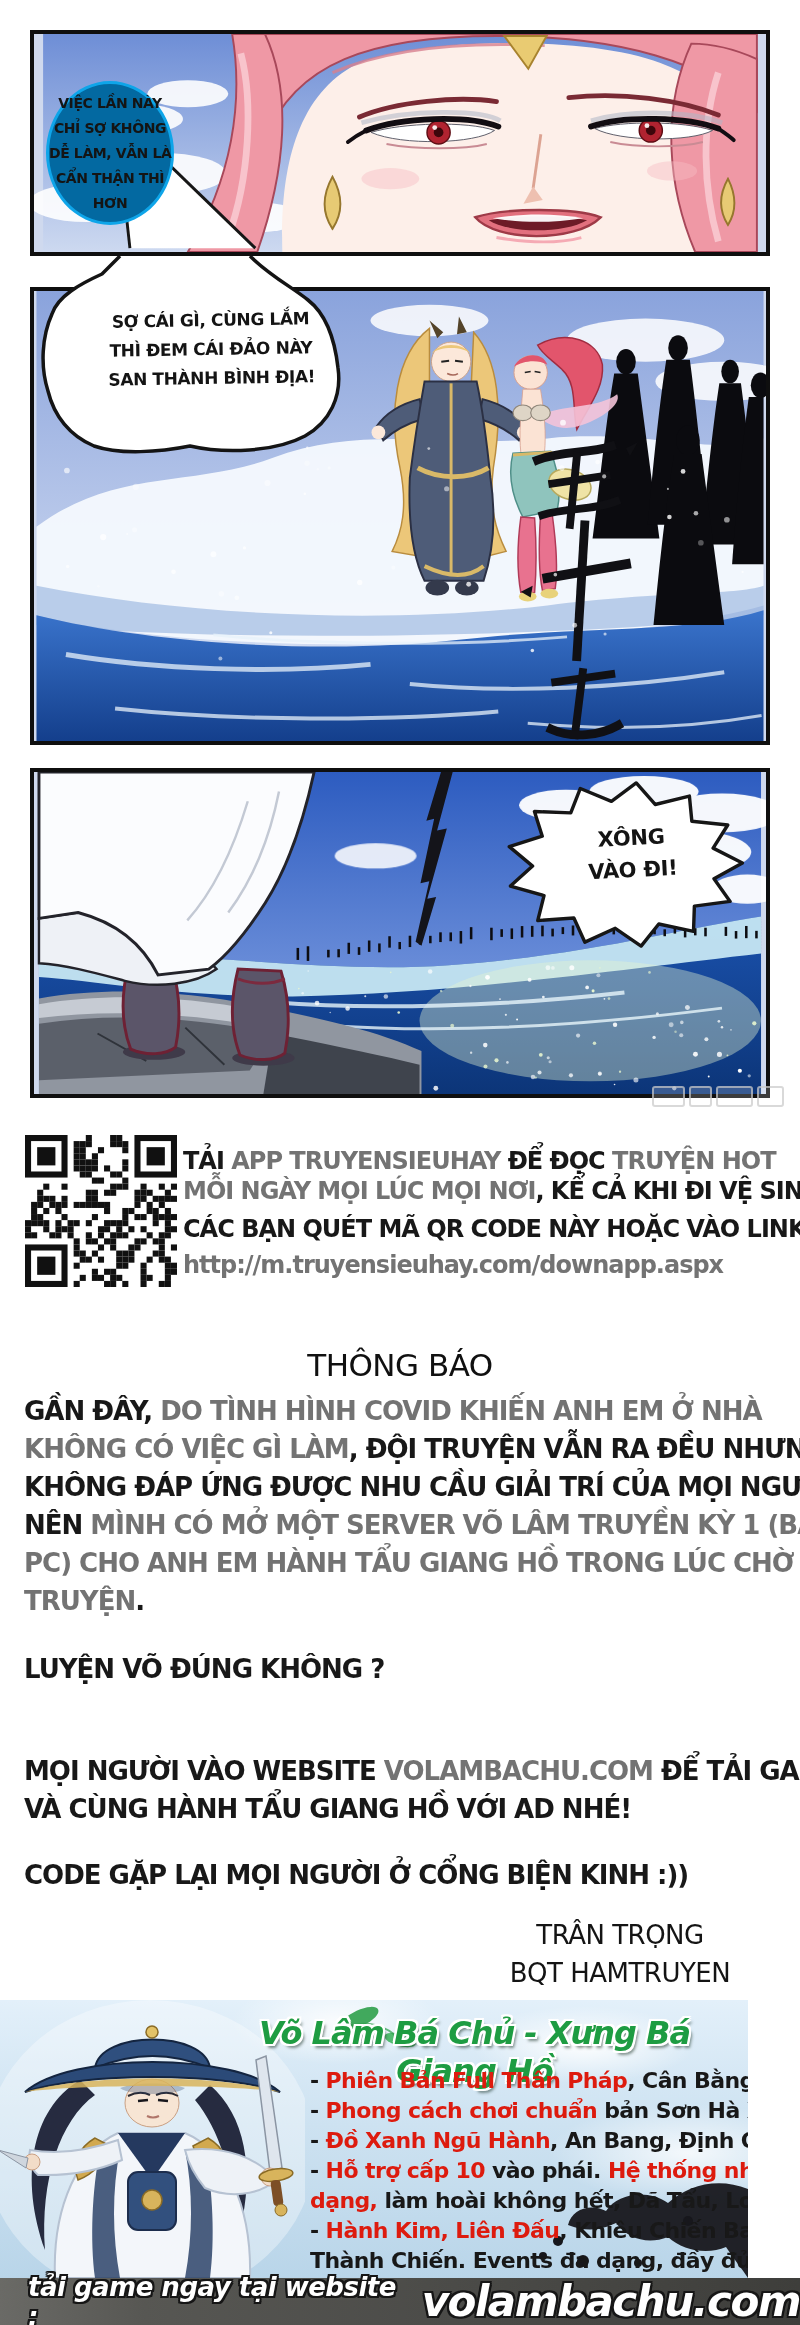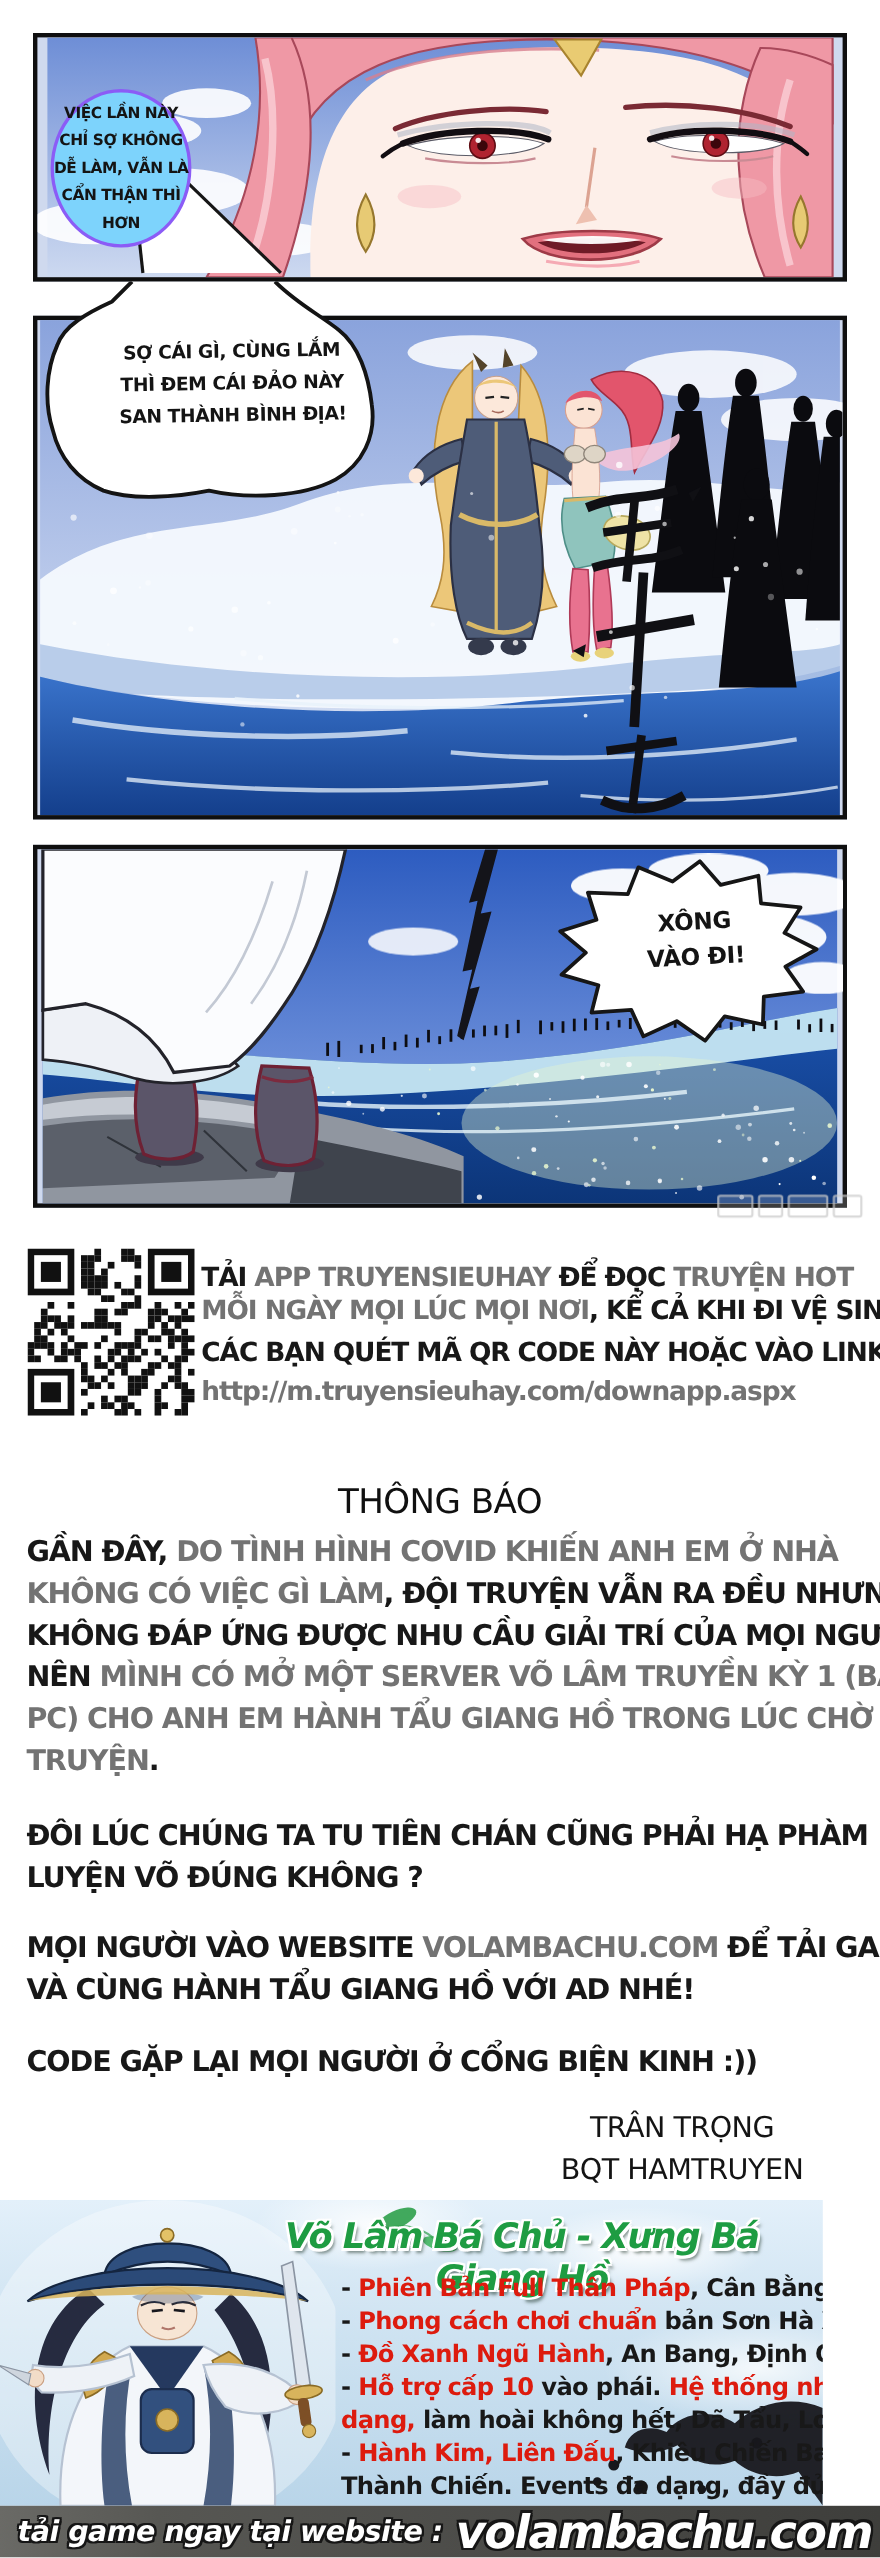--- a/index.html
+++ b/index.html
@@ -2,22 +2,22 @@
 <html><head>
 <meta charset="utf-8">
 <style>
   html,body{margin:0;padding:0}
   body{width:800px;height:2325px;position:relative;background:#fff;overflow:hidden;
        font-family:"DejaVu Sans","Liberation Sans",sans-serif;color:#181818}
   .abs{position:absolute}
   .panel{position:absolute;border:4px solid #0f0f0f;box-sizing:border-box;overflow:hidden;background:#cfd9ee;z-index:1}
   .panel svg{display:block;width:100%;height:100%}
   
-  #bubble1{position:absolute;left:46px;top:81px;width:122px;height:138px;background:#7dd3fc;
-           border:3px solid #8b5cf6;border-radius:50%;z-index:5;display:flex;flex-direction:column;justify-content:center}
+  #bubble1{position:absolute;left:46px;top:81px;width:122px;height:138px;background:#0369a1;
+           border:3px solid #0ea5e9;border-radius:50%;z-index:5;display:flex;flex-direction:column;justify-content:center}
   .b1t .tline{font-size:14px;line-height:25px;font-weight:bold;text-align:center;letter-spacing:-0.4px;color:#141414;white-space:nowrap}
   #bridge{position:absolute;left:40px;top:256px;width:310px;height:200px;z-index:4}
   .b2t{position:absolute;left:108px;top:306px;width:206px;z-index:6;transform:rotate(-1deg)}
   .b2t .tline{font-size:17px;line-height:29px;font-weight:bold;text-align:center;letter-spacing:-0.4px;color:#141414;white-space:nowrap}
   .b3t{position:absolute;left:552px;top:822px;width:160px;z-index:6;transform:rotate(-3deg)}
   .b3t .tline{font-size:21px;line-height:32px;font-weight:bold;text-align:center;letter-spacing:-0.3px;color:#141414;white-space:nowrap}
   
   .watermark{position:absolute;left:652px;top:1084px;width:132px;height:24px;z-index:3;display:flex;gap:4px;align-items:center;opacity:.75}
   .watermark span{display:inline-block;height:17px;border:2px solid #cccccc;border-radius:3px;background:rgba(255,255,255,.25)}
   
@@ -43,21 +43,21 @@
        linear-gradient(180deg,#e3f0fa 0%,#cde2f1 45%,#b9d5e9 100%)}
   .banner-title{position:absolute;left:205px;right:4px;top:14px;text-align:center;font-style:italic;font-weight:bold;
       font-size:32px;letter-spacing:-1px;color:#1e9c42;
       text-shadow:-2px -2px 0 #fff,2px -2px 0 #fff,-2px 2px 0 #fff,2px 2px 0 #fff,-2px 0 0 #fff,2px 0 0 #fff,0 -2px 0 #fff,0 2px 0 #fff,3px 4px 3px rgba(15,40,25,.5)}
   .bullets{position:absolute;left:310px;top:66px;width:486px}
   .bullets .tline{font-size:22px;line-height:30px;height:30px;font-weight:bold;letter-spacing:-0.6px;white-space:nowrap}
   .bullets .seg-red{color:#dd1b0e}
   
   .gfooter{position:absolute;left:0;top:2278px;width:800px;height:47px;box-sizing:border-box;
      background:linear-gradient(90deg,#6a6a66 0%,#575753 18%,#4a4a47 60%,#3e3e3b 100%);
-     display:flex;align-items:center;padding-left:16px;color:#fff;font-style:italic;font-weight:bold;z-index:7}
+     display:flex;align-items:center;padding-left:28px;color:#fff;font-style:italic;font-weight:bold;z-index:7}
   .flabel{font-size:26px;letter-spacing:-0.5px;margin-right:12px;
      text-shadow:-2px -2px 0 #161616,2px -2px 0 #161616,-2px 2px 0 #161616,2px 2px 0 #161616,0 2px 0 #161616,0 -2px 0 #161616,2px 0 0 #161616,-2px 0 0 #161616}
   .fsite{font-size:42px;letter-spacing:-1.5px;
      text-shadow:-2px -2px 0 #161616,2px -2px 0 #161616,-2px 2px 0 #161616,2px 2px 0 #161616,0 2px 0 #161616,0 -2px 0 #161616,2px 0 0 #161616,-2px 0 0 #161616}
 </style>
 </head>
 <body>
 
 <section class="panel" style="left:30px;top:30px;width:740px;height:226px">
   <svg viewBox="0 0 740 226">
@@ -703,21 +703,20 @@
 <h1 class="notice-title">THÔNG BÁO</h1>
 <div class="para" style="top:1392px">
     <div class="tline"><span class="seg-black">GẦN ĐÂY, </span><span class="seg-red">DO TÌNH HÌNH COVID KHIẾN ANH EM Ở NHÀ</span></div>
     <div class="tline"><span class="seg-red">KHÔNG CÓ VIỆC GÌ LÀM</span><span class="seg-black">, ĐỘI TRUYỆN VẪN RA ĐỀU NHƯNG</span></div>
     <div class="tline"><span class="seg-black">KHÔNG ĐÁP ỨNG ĐƯỢC NHU CẦU GIẢI TRÍ CỦA MỌI NGƯỜI,</span></div>
     <div class="tline"><span class="seg-black">NÊN </span><span class="seg-red">MÌNH CÓ MỞ MỘT SERVER VÕ LÂM TRUYỀN KỲ 1 (BẢN</span></div>
     <div class="tline"><span class="seg-red">PC) CHO ANH EM HÀNH TẨU GIANG HỒ TRONG LÚC CHỜ</span></div>
     <div class="tline"><span class="seg-red">TRUYỆN</span><span class="seg-black">.</span></div>
   </div>
 <div class="para" style="top:1650px">
-    <div class="tline">ĐÔI LÚC CHÚNG TA TU TIÊN CHÁN CŨNG PHẢI HẠ PHÀM</div>
     <div class="tline">LUYỆN VÕ ĐÚNG KHÔNG ?</div>
   </div>
 <div class="para" style="top:1752px">
     <div class="tline"><span class="seg-black">MỌI NGƯỜI VÀO WEBSITE </span><span class="seg-red">VOLAMBACHU.COM</span><span class="seg-black"> ĐỂ TẢI GAME</span></div>
     <div class="tline"><span class="seg-black">VÀ CÙNG HÀNH TẨU GIANG HỒ VỚI AD NHÉ!</span></div>
   </div>
 <div class="para para1line" style="top:1856px">CODE GẶP LẠI MỌI NGƯỜI Ở CỔNG BIỆN KINH :))</div>
 <div class="sign" style="top:1920px">TRÂN TRỌNG</div>
 <div class="sign" style="top:1958px">BQT HAMTRUYEN</div>
 

